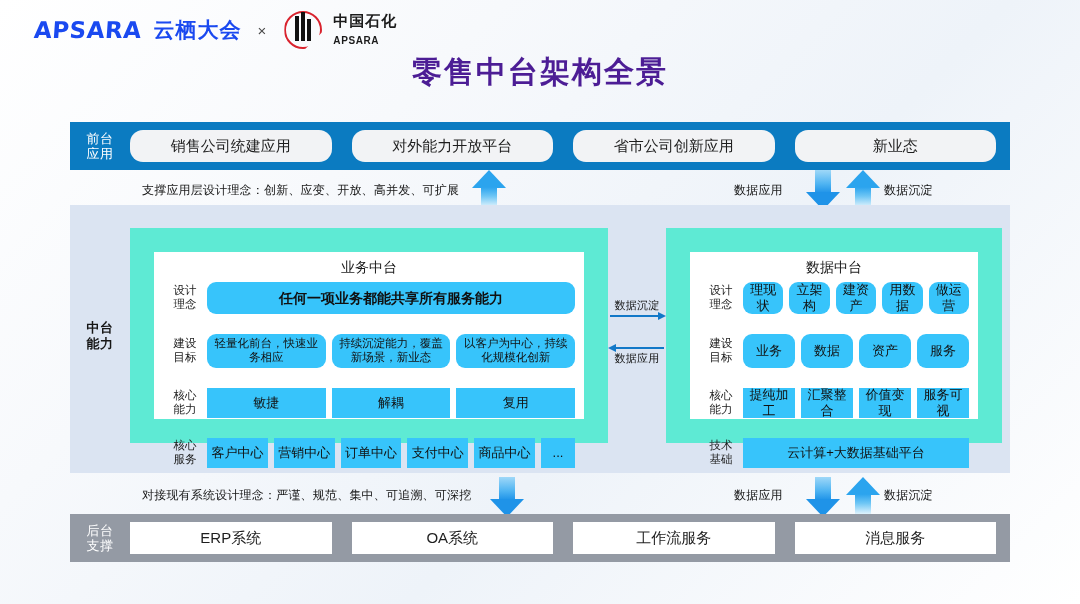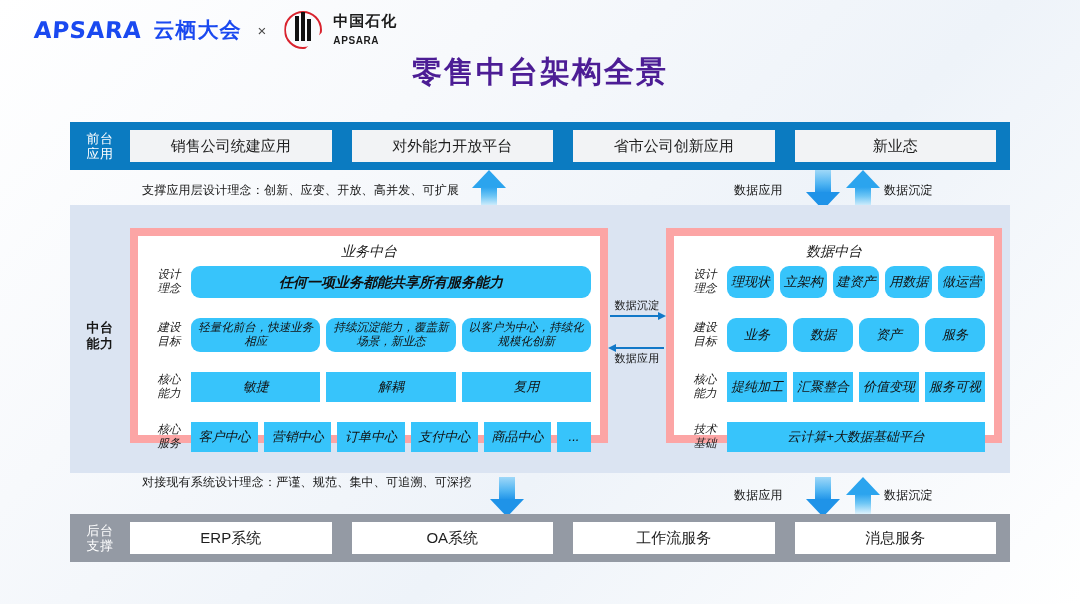--- a/index.html
+++ b/index.html
@@ -50,36 +50,36 @@
   .band.back  { top: 514px; background: #949aa4; }
   .band-label {
     width: 60px; flex: 0 0 60px; text-align: center; color: #ffffff;
     font-size: 13px; font-weight: normal; line-height: 1.18; letter-spacing: 0.5px;
   }
   .band-items { flex: 1; display: flex; gap: 20px; padding-right: 14px; }
   .band-item {
     flex: 1; height: 32px; display: flex; align-items: center; justify-content: center;
     font-size: 15px; color: #1e1e1e; font-weight: normal;
   }
-  .band.front .band-item { background: #f2f3f5; }
+  .band.front .band-item { background: #f2f3f5; border-radius: 13px; }
   .band.back  .band-item { background: #ffffff; }
 
   
   .mid-panel {
     position: absolute; left: 70px; top: 205px; width: 940px; height: 268px;
     background: #dbe4f2;
   }
   .mid-label {
     position: absolute; left: 70px; top: 320px; width: 60px; text-align: center;
     font-size: 13px; font-weight: bold; color: #161616; line-height: 1.2; letter-spacing: 0.5px;
   }
 
   
   .plat {
-    position: absolute; background: #fca5a5; padding: 8px; font-style: italic;
+    position: absolute; background: #5eead4; padding: 24px;
   }
   .plat-inner { background: #ffffff; width: 100%; height: 100%; padding: 7px 9px 9px; }
   .plat-title {
     text-align: center; font-size: 14px; color: #1b1b1b; margin-bottom: 5px; font-weight: normal;
   }
   .plat.biz  { left: 130px; top: 228px; width: 478px; height: 215px; }
   .plat.data { left: 666px; top: 228px; width: 336px; height: 215px; }
 
   .row { display: flex; align-items: stretch; margin-bottom: 20px; }
   .row:last-child { margin-bottom: 0; }
@@ -113,21 +113,21 @@
   .conn-bot { top: 43px; }
   .arrow-line { position: relative; height: 10px; }
   .arrow-line .ln { position: absolute; top: 4px; left: 2px; right: 2px; height: 1.6px; background: #1278c8; }
   .arrow-line .hd { position: absolute; top: 0.5px; width: 0; height: 0; border-top: 4.5px solid transparent; border-bottom: 4.5px solid transparent; }
   .arrow-line.right .hd { right: 0; border-left: 8px solid #1278c8; }
   .arrow-line.left .hd  { left: 0;  border-right: 8px solid #1278c8; }
 
   
   .ann { position: absolute; font-size: 12px; color: #161616; letter-spacing: 0.2px; }
   .ann-top-left  { left: 142px; top: 182px; }
-  .ann-bot-left  { left: 142px; top: 474px; }
+  .ann-bot-left  { left: 142px; top: 487px; }
   .ann-da-top    { left: 734px; top: 182px; }
   .ann-ds-top    { left: 884px; top: 182px; }
   .ann-da-bot    { left: 734px; top: 487px; }
   .ann-ds-bot    { left: 884px; top: 487px; }
 
   
   .fat { position: absolute; width: 34px; height: 40px; }
   .fat .stem { position: absolute; left: 9px; width: 16px; }
   .fat .head { position: absolute; left: 0; width: 0; height: 0; border-left: 17px solid transparent; border-right: 17px solid transparent; }
   .fat.up .stem   { bottom: 0; top: 17px; background: linear-gradient(to top, #ffffff 0%, #6ec6f5 60%, #2aa3ee 100%); }

